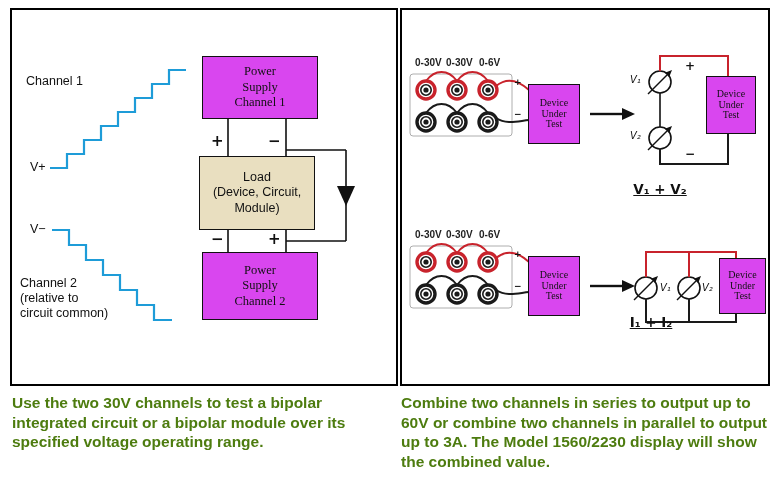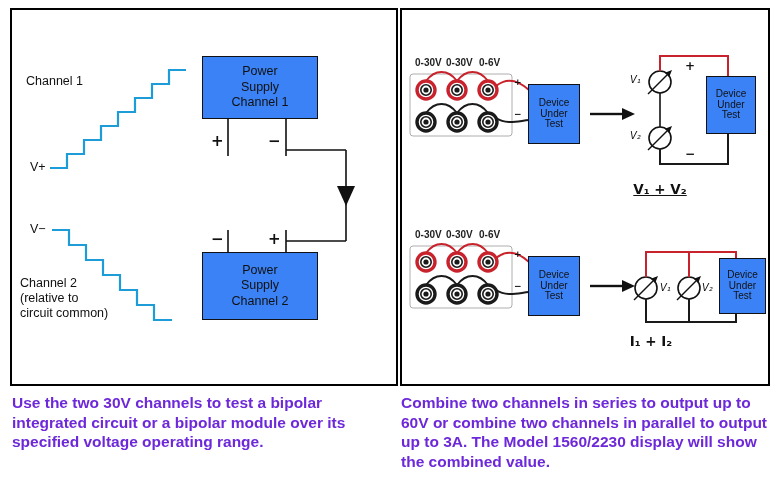--- a/index.html
+++ b/index.html
@@ -3,30 +3,30 @@
 <meta charset="utf-8">
 <style>
   * { margin:0; padding:0; box-sizing:border-box; }
   html,body { width:780px; height:480px; }
   body { background:#ffffff; font-family:"Liberation Sans","DejaVu Sans",sans-serif; color:#111; position:relative; overflow:hidden; }
   .panel { position:absolute; border:2px solid #000; background:#fff; }
   svg.layer { position:absolute; left:0; top:0; }
   .lbl { position:absolute; font-size:12.5px; line-height:15px; white-space:pre-line; color:#111; }
   .box { position:absolute; border:1.5px solid #111; display:flex; align-items:center; justify-content:center;
          text-align:center; white-space:pre-line; font-size:12.5px; line-height:15.5px; color:#111; }
-  .gray { background:#3b82f6; }
+  .gray { background:#d946ef;font-family:Liberation Serif, serif; }
   .tan  { background:#e9dfc0; }
   .sign { position:absolute; font-weight:bold; font-size:15px; line-height:15px; font-family:"DejaVu Sans",sans-serif; }
   .tlabel { position:absolute; font-size:10px; line-height:9px; font-weight:bold; color:#222; }
   .dut { font-size:10px; line-height:10.5px; border-width:1px; }
   .vlab { position:absolute; font-size:10px; line-height:13px; font-style:italic; font-family:"DejaVu Sans",sans-serif; }
   .sum { position:absolute; font-weight:bold; font-size:13.5px; line-height:15px; text-align:center; font-family:"DejaVu Sans",sans-serif; }
   .ssign { position:absolute; font-weight:bold; font-size:9px; line-height:9px; font-family:"DejaVu Sans",sans-serif; }
   .osign { position:absolute; font-weight:bold; font-size:12px; line-height:12px; font-family:"DejaVu Sans",sans-serif; }
-  .caption { position:absolute; font-weight:bold; font-size:15.5px; line-height:19.5px; color:#6d28d9; }
+  .caption { position:absolute; font-weight:bold; font-size:15.5px; line-height:19.5px; color:#4d7c0f; }
 </style>
 </head>
 <body>
 
 <div class="panel" style="left:10px;top:8px;width:388px;height:378px;">
   <svg class="layer" width="372" height="374" viewBox="0 0 372 374">
     <path d="M38,158 H55 V144 H72 V130 H89 V116 H106 V102 H123 V88 H140 V74 H157 V60 H174" fill="none" stroke="#1e9cd8" stroke-width="2.2"></path>
     <path d="M40,220 H57 V235 H74 V250 H91 V265 H108 V280 H125 V295 H142 V310 H160" fill="none" stroke="#1e9cd8" stroke-width="2.2"></path>
     <path d="M216,109 V146 M274,109 V146 M216,220 V242 M274,220 V242 M274,140 H334 M334,140 V231 M274,231 H334" fill="none" stroke="#111" stroke-width="1.6"></path>
     <polygon points="325,176 343,176 334,196" fill="#111"></polygon>
@@ -35,20 +35,23 @@
   <div class="lbl" style="left:14px;top:64px;">Channel 1</div>
   <div class="lbl" style="left:18px;top:150px;">V+</div>
   <div class="lbl" style="left:18px;top:212px;">V−</div>
   <div class="lbl" style="left:8px;top:266px;">Channel 2
 (relative to
 circuit common)</div>
 
   <div class="box gray" style="left:190px;top:46px;width:116px;height:63px;">Power
 Supply
 Channel 1</div>
+  <div class="box tan" style="left:187px;top:146px;width:116px;height:74px;">Load
+(Device, Circuit,
+Module)</div>
   <div class="box gray" style="left:190px;top:242px;width:116px;height:68px;">Power
 Supply
 Channel 2</div>
 
   <div class="sign" style="left:199px;top:124px;">+</div>
   <div class="sign" style="left:256px;top:124px;">−</div>
   <div class="sign" style="left:199px;top:222px;">−</div>
   <div class="sign" style="left:256px;top:222px;">+</div>
 </div>
 
@@ -192,17 +195,17 @@
   <div class="ssign" style="left:112px;top:240px;">+</div>
   <div class="ssign" style="left:112px;top:272px;">−</div>
   <div class="box gray dut" style="left:126px;top:246px;width:52px;height:60px;">Device
 Under
 Test</div>
   <div class="vlab" style="left:258px;top:271px;">V₁</div>
   <div class="vlab" style="left:300px;top:271px;">V₂</div>
   <div class="box gray dut" style="left:317px;top:248px;width:47px;height:56px;">Device
 Under
 Test</div>
-  <div class="sum" style="left:201px;top:324px;width:96px;">I₁ + I₂</div>
+  <div class="sum" style="left:201px;top:305px;width:96px;text-decoration:underline;">I₁ + I₂</div>
 </div>
 
 <div class="caption" style="left:12px;top:393px;width:375px;">Use the two 30V channels to test a bipolar integrated circuit or a bipolar module over its specified voltage operating range.</div>
 <div class="caption" style="left:401px;top:393px;width:368px;">Combine two channels in series to output up to 60V or combine two channels in parallel to output up to 3A. The Model 1560/2230 display will show the combined value.</div>
 
 </body></html>

